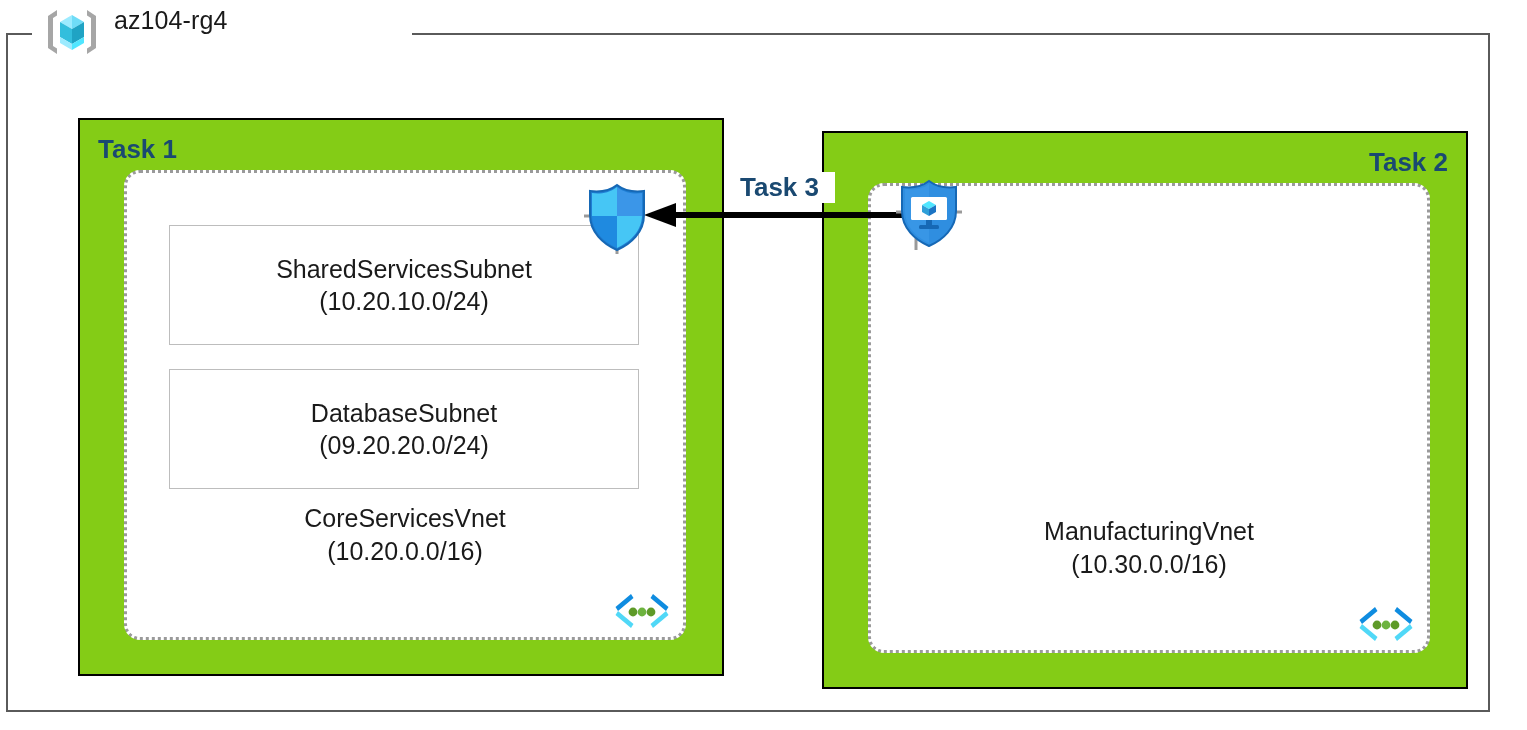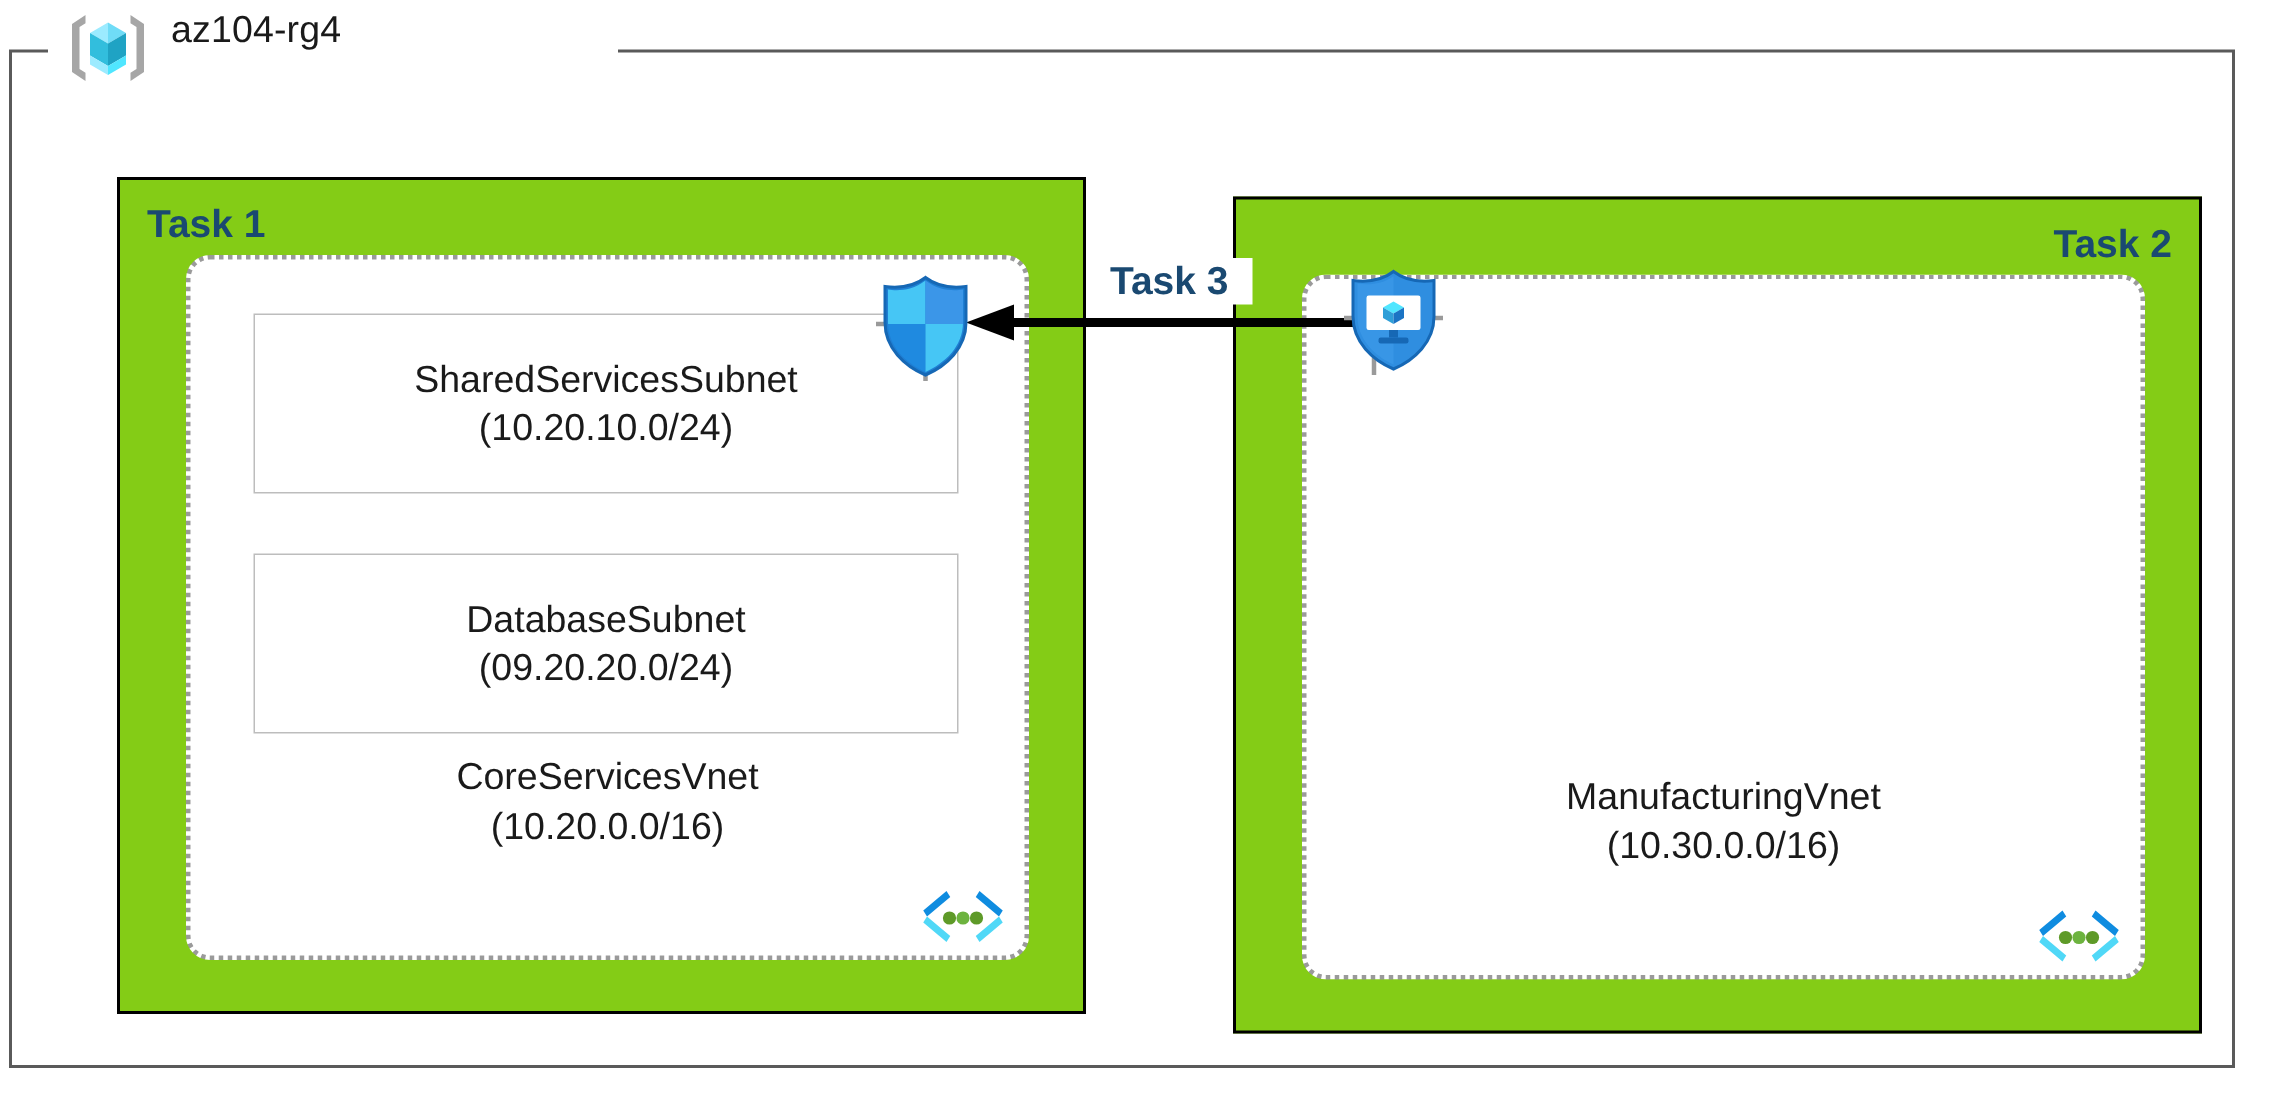--- a/index.html
+++ b/index.html
@@ -91,21 +91,21 @@
     height: 120px;
     border: 1px solid #bdbdbd;
     box-sizing: border-box;
     background: #ffffff;
     display: flex;
     flex-direction: column;
     align-items: center;
     justify-content: center;
     gap: 2px;
   }
-  .subnet-1 { top: 36px; text-align: center; }
+  .subnet-1 { top: 52px; text-align: center; }
   .subnet-2 { top: 196px; }
 
   .res-name {
     font-size: 25px;
     color: #1a1a1a;
     line-height: 1.22;
     white-space: nowrap;
   }
   .res-cidr {
     font-size: 25px;

